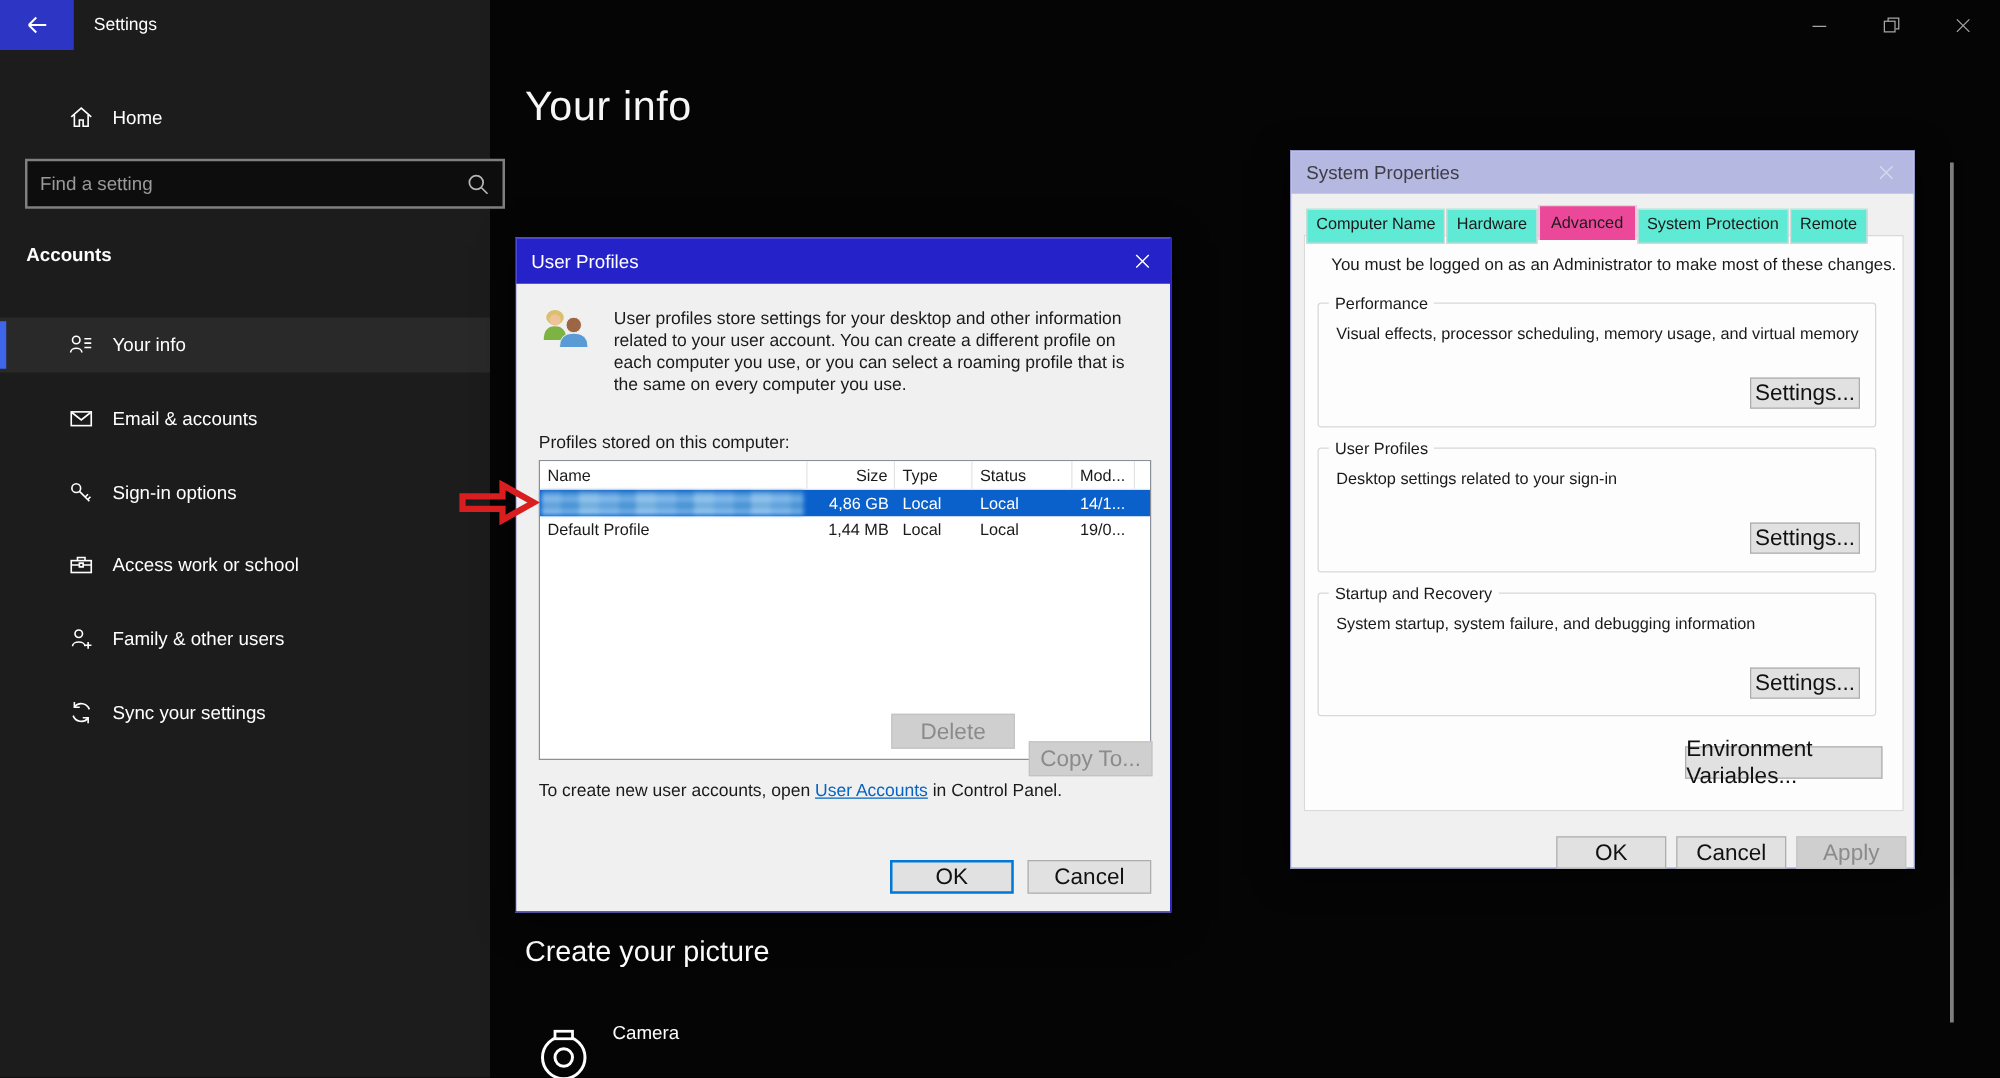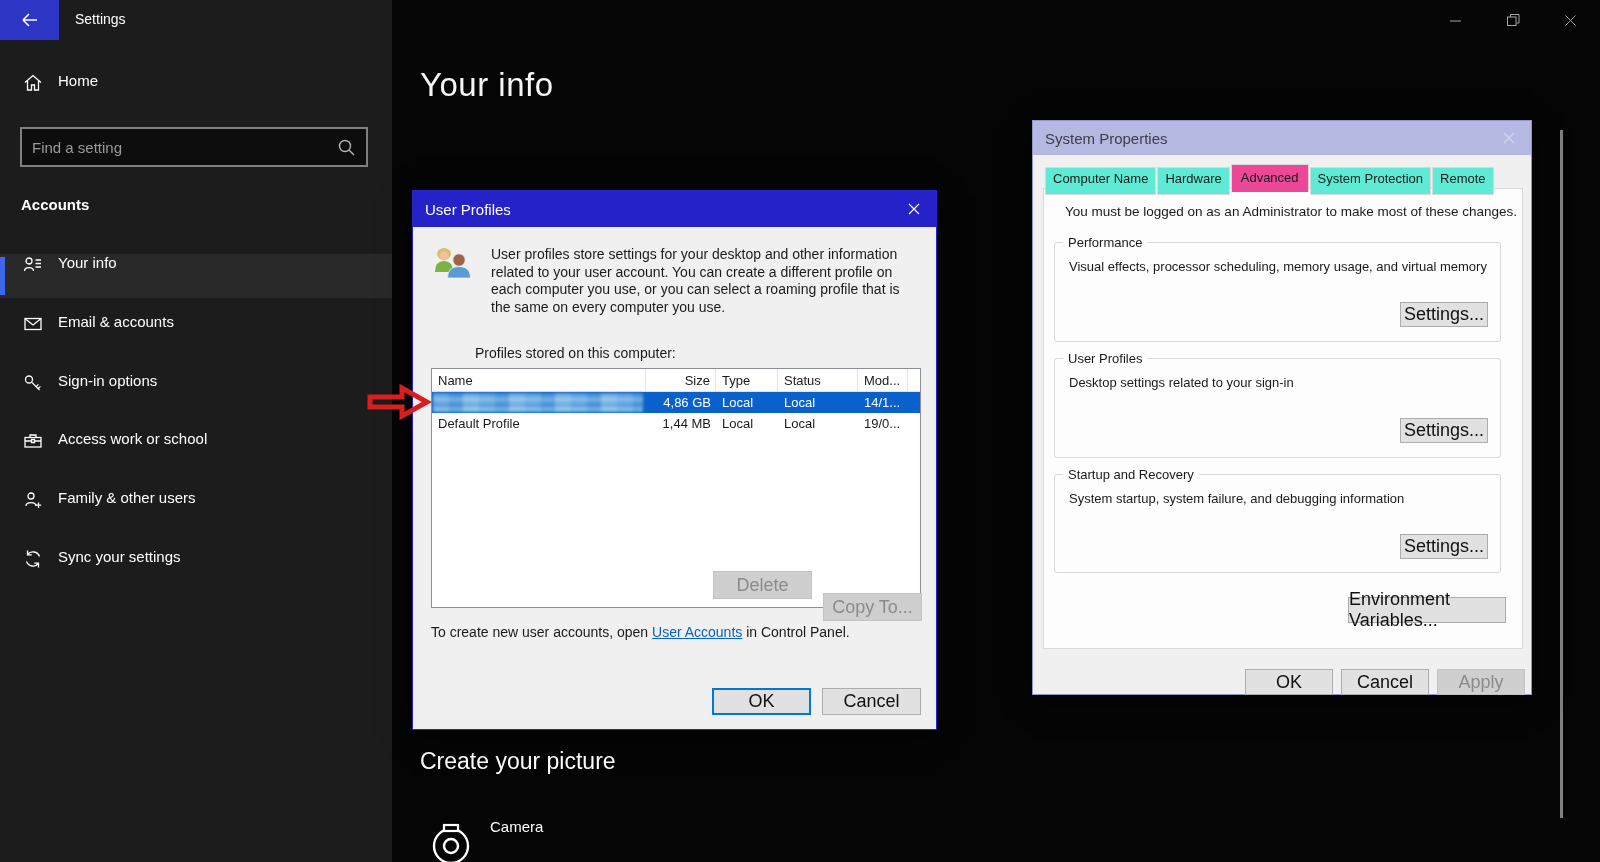--- a/index.html
+++ b/index.html
@@ -5,27 +5,27 @@
   * { margin:0; padding:0; box-sizing:border-box; }
   html,body { width:1600px; height:862px; overflow:hidden; background:#000;
               font-family:"Liberation Sans","DejaVu Sans",sans-serif; }
   .stage { position:absolute; inset:0; width:1600px; height:862px; background:#050505; }
 
   
   .sidebar { position:absolute; left:0; top:0; width:392px; height:862px; background:#1c1c1c; }
   .back-btn { position:absolute; left:0; top:0; width:59px; height:40px; background:#2d35c5;
               display:flex; align-items:center; justify-content:center; cursor:pointer; }
   .app-title { position:absolute; left:75px; top:11px; color:#fff; font-size:14px; }
-  .side-item { position:absolute; left:0; width:392px; height:44px; display:flex; align-items:flex-start; color:#fff; cursor:pointer; }
+  .side-item { position:absolute; left:0; width:392px; height:44px; display:flex; align-items:center; color:#fff; cursor:pointer;padding-left:32px; }
   .side-item .ic { width:22px; height:22px; margin-left:22px; flex:0 0 22px; }
   .side-item .lbl { margin-left:14px; font-size:15px; }
   .accent-bar { position:absolute; left:0; top:3px; width:5px; height:38px; background:#3f65e8; }
   .side-item.sel { background:rgba(255,255,255,0.06); }
   .section-heading { position:absolute; left:21px; top:196px; color:#fff; font-size:15px; font-weight:bold; }
-  .searchbox { position:absolute; left:20px; top:127px; width:348px; height:40px;
+  .searchbox { position:absolute; left:20px; top:127px; width:384px; height:40px;
                background:#0d0d0d; border:2px solid #7f7f7f; }
   .searchbox input { position:absolute; inset:0; background:transparent; border:none; outline:none;
                      color:#cfcfcf; font-size:15px; padding:0 36px 0 10px;
                      font-family:"Liberation Sans","DejaVu Sans",sans-serif; }
   .searchbox input::placeholder { color:#9a9a9a; }
   .searchbox .mag { position:absolute; right:8px; top:8px; }
 
   .page-title { position:absolute; left:420px; top:66px; color:#f6f6f6; font-size:33px; font-weight:200; letter-spacing:0.5px; }
   .create-title { position:absolute; left:420px; top:748px; color:#fff; font-size:23px; font-weight:300; }
   .camera-row { position:absolute; left:428px; top:810px; color:#fff; }
@@ -46,21 +46,21 @@
   
   .up-dialog { position:absolute; left:412px; top:190px; width:525px; height:540px;
                background:#f0f0f0; border:1px solid #2824c6; box-shadow:0 6px 26px rgba(0,0,0,0.6); }
   .up-titlebar { position:absolute; left:0; top:0; right:0; height:36px; background:#2522c9;
                  display:flex; align-items:center; }
   .up-titlebar .t { color:#fff; font-size:15px; margin-left:12px; }
   .up-close { position:absolute; right:0; top:0; width:44px; height:36px; display:flex;
               align-items:center; justify-content:center; color:#fff; font-size:16px; cursor:pointer; }
   .up-people { position:absolute; left:18px; top:54px; }
   .up-desc { position:absolute; left:78px; top:55px; width:418px; color:#1a1a1a; font-size:14px; line-height:17.5px; }
-  .up-listlabel { position:absolute; left:18px; top:154px; color:#1a1a1a; font-size:14px;margin-left:44px; }
+  .up-listlabel { position:absolute; left:18px; top:154px; color:#1a1a1a; font-size:14px; }
   .lv { position:absolute; left:18px; top:177px; width:490px; height:240px; background:#fff;
         border:1px solid #8a8f99; font-size:13px; color:#1a1a1a; }
   .lv-head { display:flex; height:23px; align-items:center; background:#fff; border-bottom:1px solid #e4e4e4; }
   .lv-head .c { border-right:1px solid #e4e4e4; height:100%; display:flex; align-items:center; padding-left:6px; }
   .lv-row  { display:flex; height:21px; align-items:center; }
   .lv-row .c { padding-left:6px; height:100%; display:flex; align-items:center; }
   .c.name { width:214px; position:relative; }
   .c.size { width:70px; justify-content:flex-end; padding-right:5px; }
   .lv-head .c.size { justify-content:flex-end; }
   .c.type { width:62px; }

